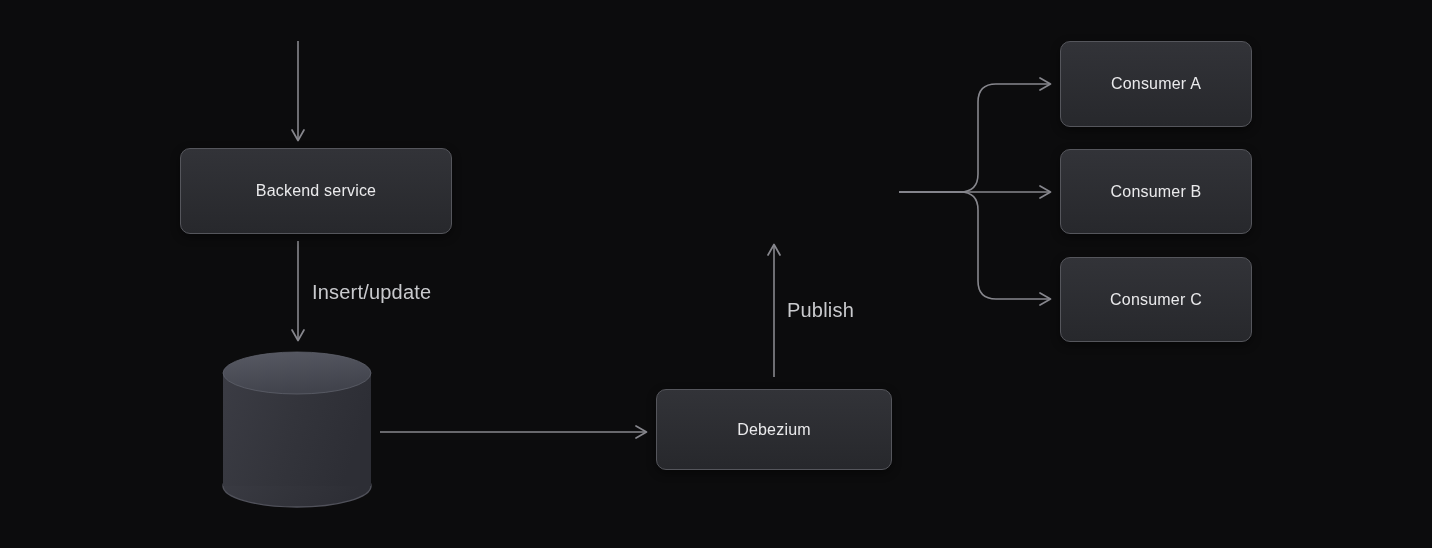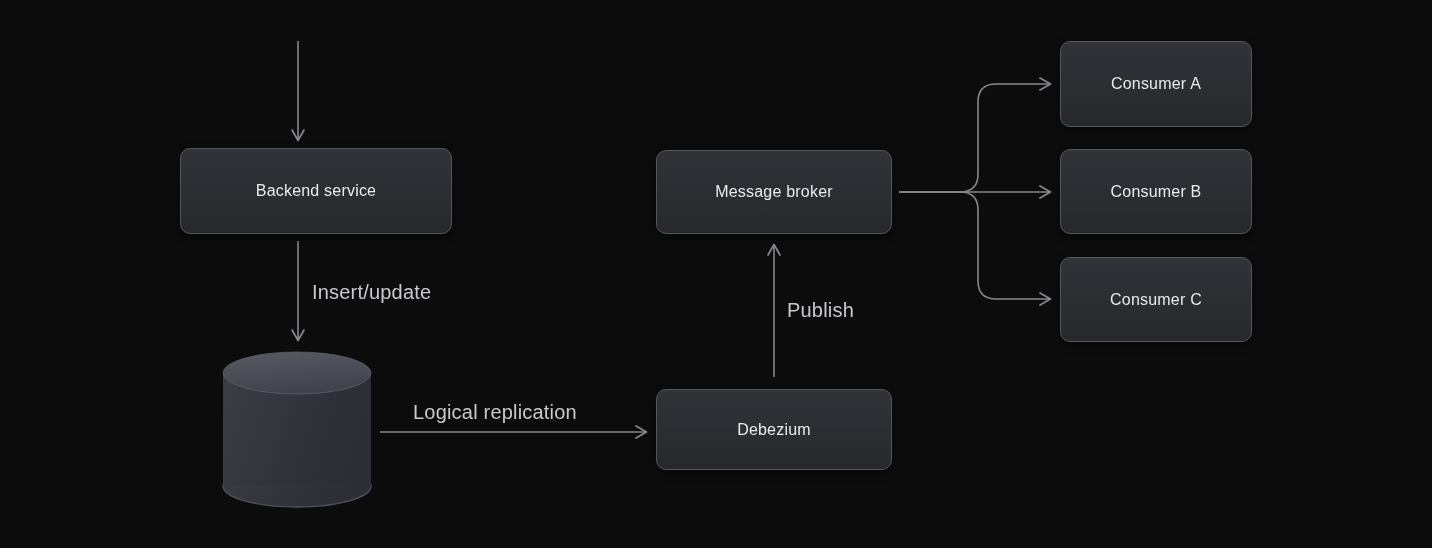--- a/index.html
+++ b/index.html
@@ -86,39 +86,35 @@
 
     <path d="M 899 192 L 1050 192" fill="none" stroke="#87878d" stroke-width="1.6" marker-end="url(#chev)"></path>
 
     <path d="M 899 192 L 960 192 Q 978 192 978 210 L 978 281 Q 978 299 996 299 L 1050 299" fill="none" stroke="#87878d" stroke-width="1.6" marker-end="url(#chev)"></path>
   </svg>
 
   <div class="node node-backend">
     <span>Backend service</span>
   </div>
 
-  <div class="node node-broker">
-    <span>Message broker</span>
-  </div>
 
   <div class="node node-debezium">
     <span>Debezium</span>
   </div>
 
   <div class="node node-consumer-a">
     <span>Consumer A</span>
   </div>
 
   <div class="node node-consumer-b">
     <span>Consumer B</span>
   </div>
 
   <div class="node node-consumer-c">
     <span>Consumer C</span>
   </div>
 
   <div class="edge-label label-insert">Insert/update</div>
 
-  <div class="edge-label label-logical">Logical replication</div>
 
   <div class="edge-label label-publish">Publish</div>
 
 </div>
 
 </body></html>

